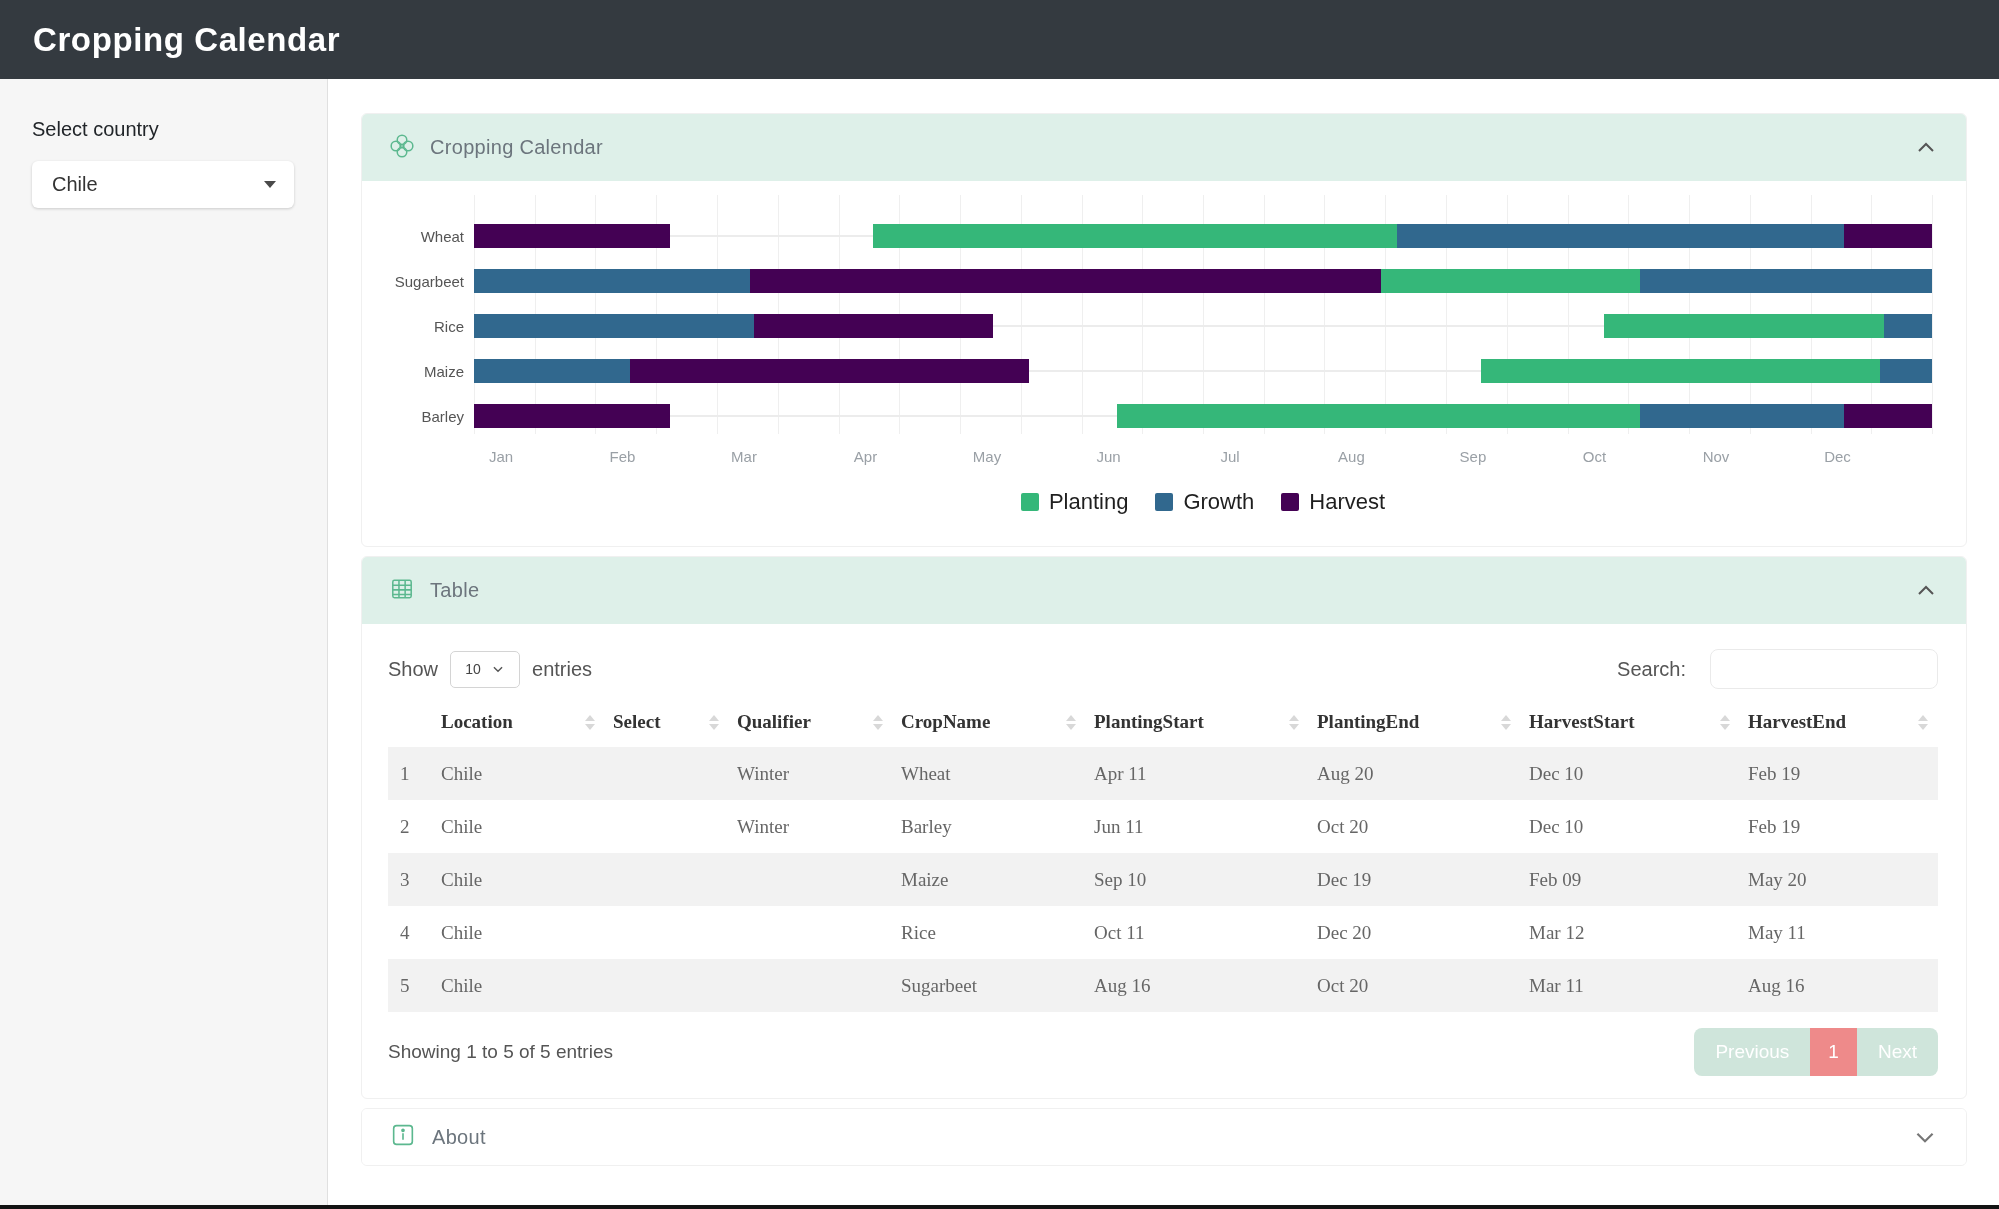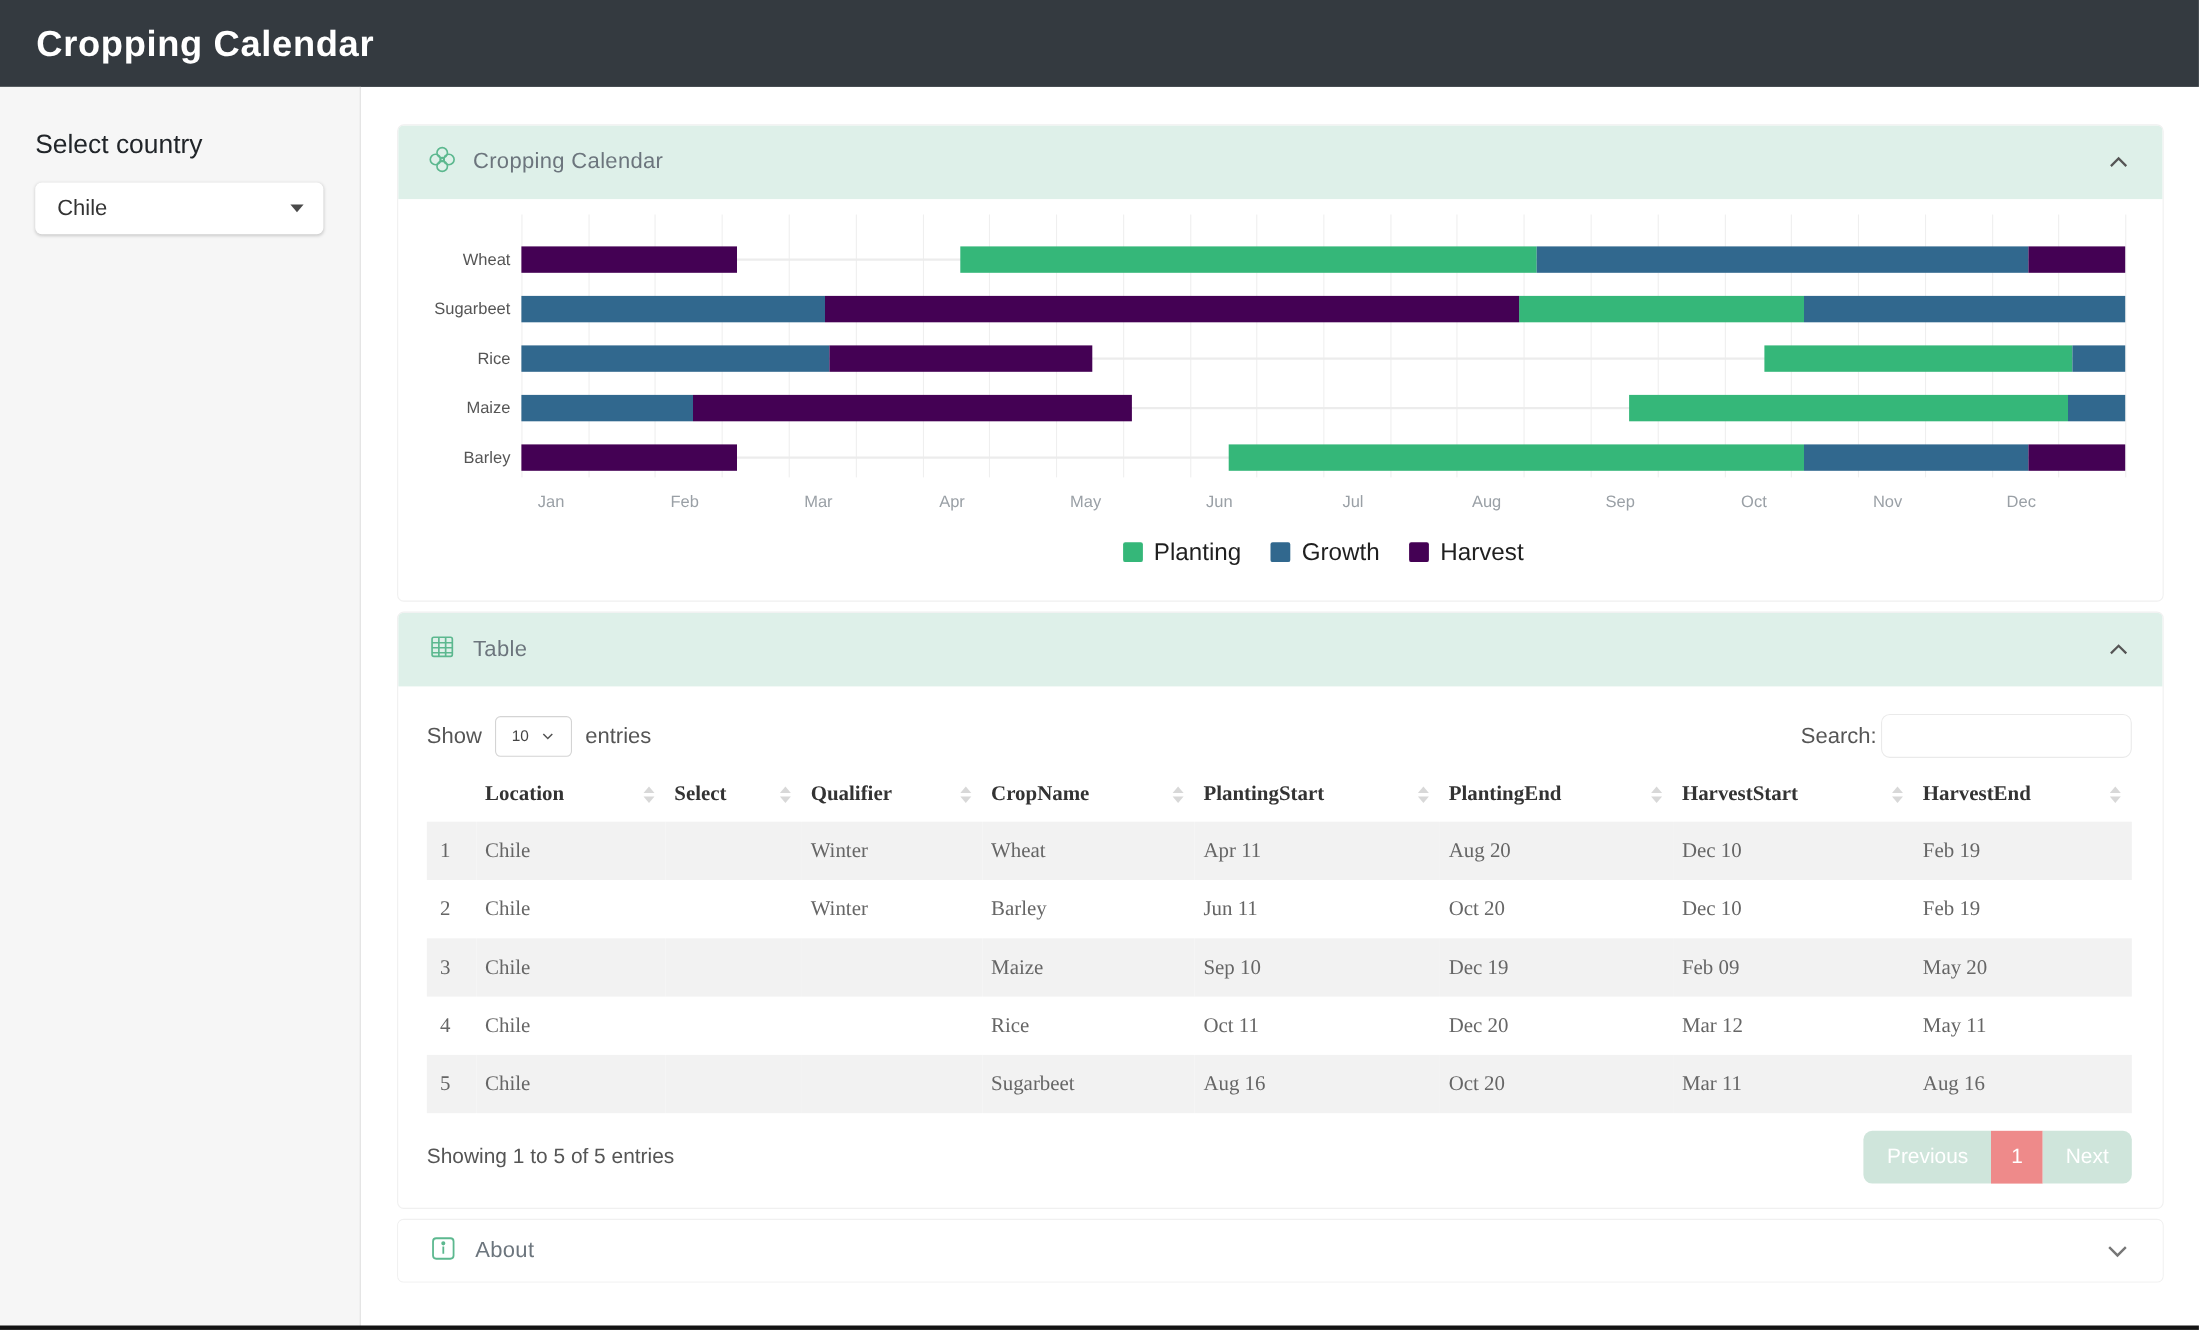--- a/index.html
+++ b/index.html
@@ -8,21 +8,21 @@
     background:#ffffff;font-family:"Liberation Sans", sans-serif;
     -webkit-font-smoothing:antialiased;
   }
   
   .topbar{height:79px;background:#343a40;display:flex;align-items:center;padding-left:33px;}
   .topbar .title{color:#ffffff;font-size:33px;font-weight:600;letter-spacing:.6px;}
   
   .layout{display:flex;height:1130px;}
   .sidebar{width:328px;min-width:328px;background:#f6f6f6;border-right:1px solid #e0e0e0;
            padding:39px 32px 0 32px;box-sizing:border-box;}
-  .sidebar-label{font-size:24px;color:#212529;margin-bottom:20px;}
+  .sidebar-label{font-size:20px;color:#212529;margin-bottom:20px;}
   .country-select{width:262px;height:47px;background:#ffffff;border-radius:6px;
     box-shadow:0 1px 3px rgba(0,0,0,.18);display:flex;align-items:center;
     padding:0 18px 0 20px;box-sizing:border-box;cursor:pointer;}
   .country-select .val{font-size:20px;color:#333;flex:1;}
   .caret-down{width:0;height:0;border-left:6px solid transparent;border-right:6px solid transparent;
     border-top:7px solid #4a4a4a;}
   .main{flex:1;padding:34px 32px 0 33px;box-sizing:border-box;}
   
   .panel{border:1px solid #f0f0f0;border-radius:6px;margin-bottom:9px;background:#fff;overflow:hidden;}
   .panel-header{height:67px;background:#def0e9;display:flex;align-items:center;
@@ -48,21 +48,21 @@
   .lg-item{display:flex;align-items:center;gap:10px;}
   .lg-swatch{width:18px;height:18px;border-radius:2px;}
   .lg-label{font-size:22px;color:#1f1f1f;}
   
   .table-body{padding:25px 28px 22px 26px;}
   .controls{display:flex;align-items:center;margin-bottom:10px;}
   .ctl-left{display:flex;align-items:center;gap:12px;font-size:20px;color:#555;}
   .pagesize{width:68px;height:35px;border:1px solid #d4d4d4;border-radius:5px;
     display:flex;align-items:center;justify-content:center;gap:10px;cursor:pointer;background:#fff;}
   .pagesize .val{font-size:14px;color:#444;}
-  .ctl-right{margin-left:auto;display:flex;align-items:center;gap:4px;font-size:20px;color:#555;}
+  .ctl-right{margin-left:auto;display:flex;align-items:center;gap:24px;font-size:20px;color:#555;}
   .search-input{width:228px;height:40px;border:1px solid #eaeaea;border-radius:8px;
     box-sizing:border-box;padding:0 12px;font-size:18px;color:#333;outline:none;
     font-family:"Liberation Sans", sans-serif;}
   table.data{width:100%;border-collapse:collapse;table-layout:fixed;margin-top:6px;font-family:Liberation Serif, serif;}
   table.data col.c-idx{width:45px;}  table.data col.c-loc{width:172px;}
   table.data col.c-sta{width:124px;} table.data col.c-qua{width:164px;}
   table.data col.c-cro{width:193px;} table.data col.c-ps{width:223px;}
   table.data col.c-pe{width:212px;}  table.data col.c-hs{width:219px;}
   table.data col.c-he{width:auto;}
   table.data th{font-size:19px;font-weight:bold;color:#333;text-align:left;

